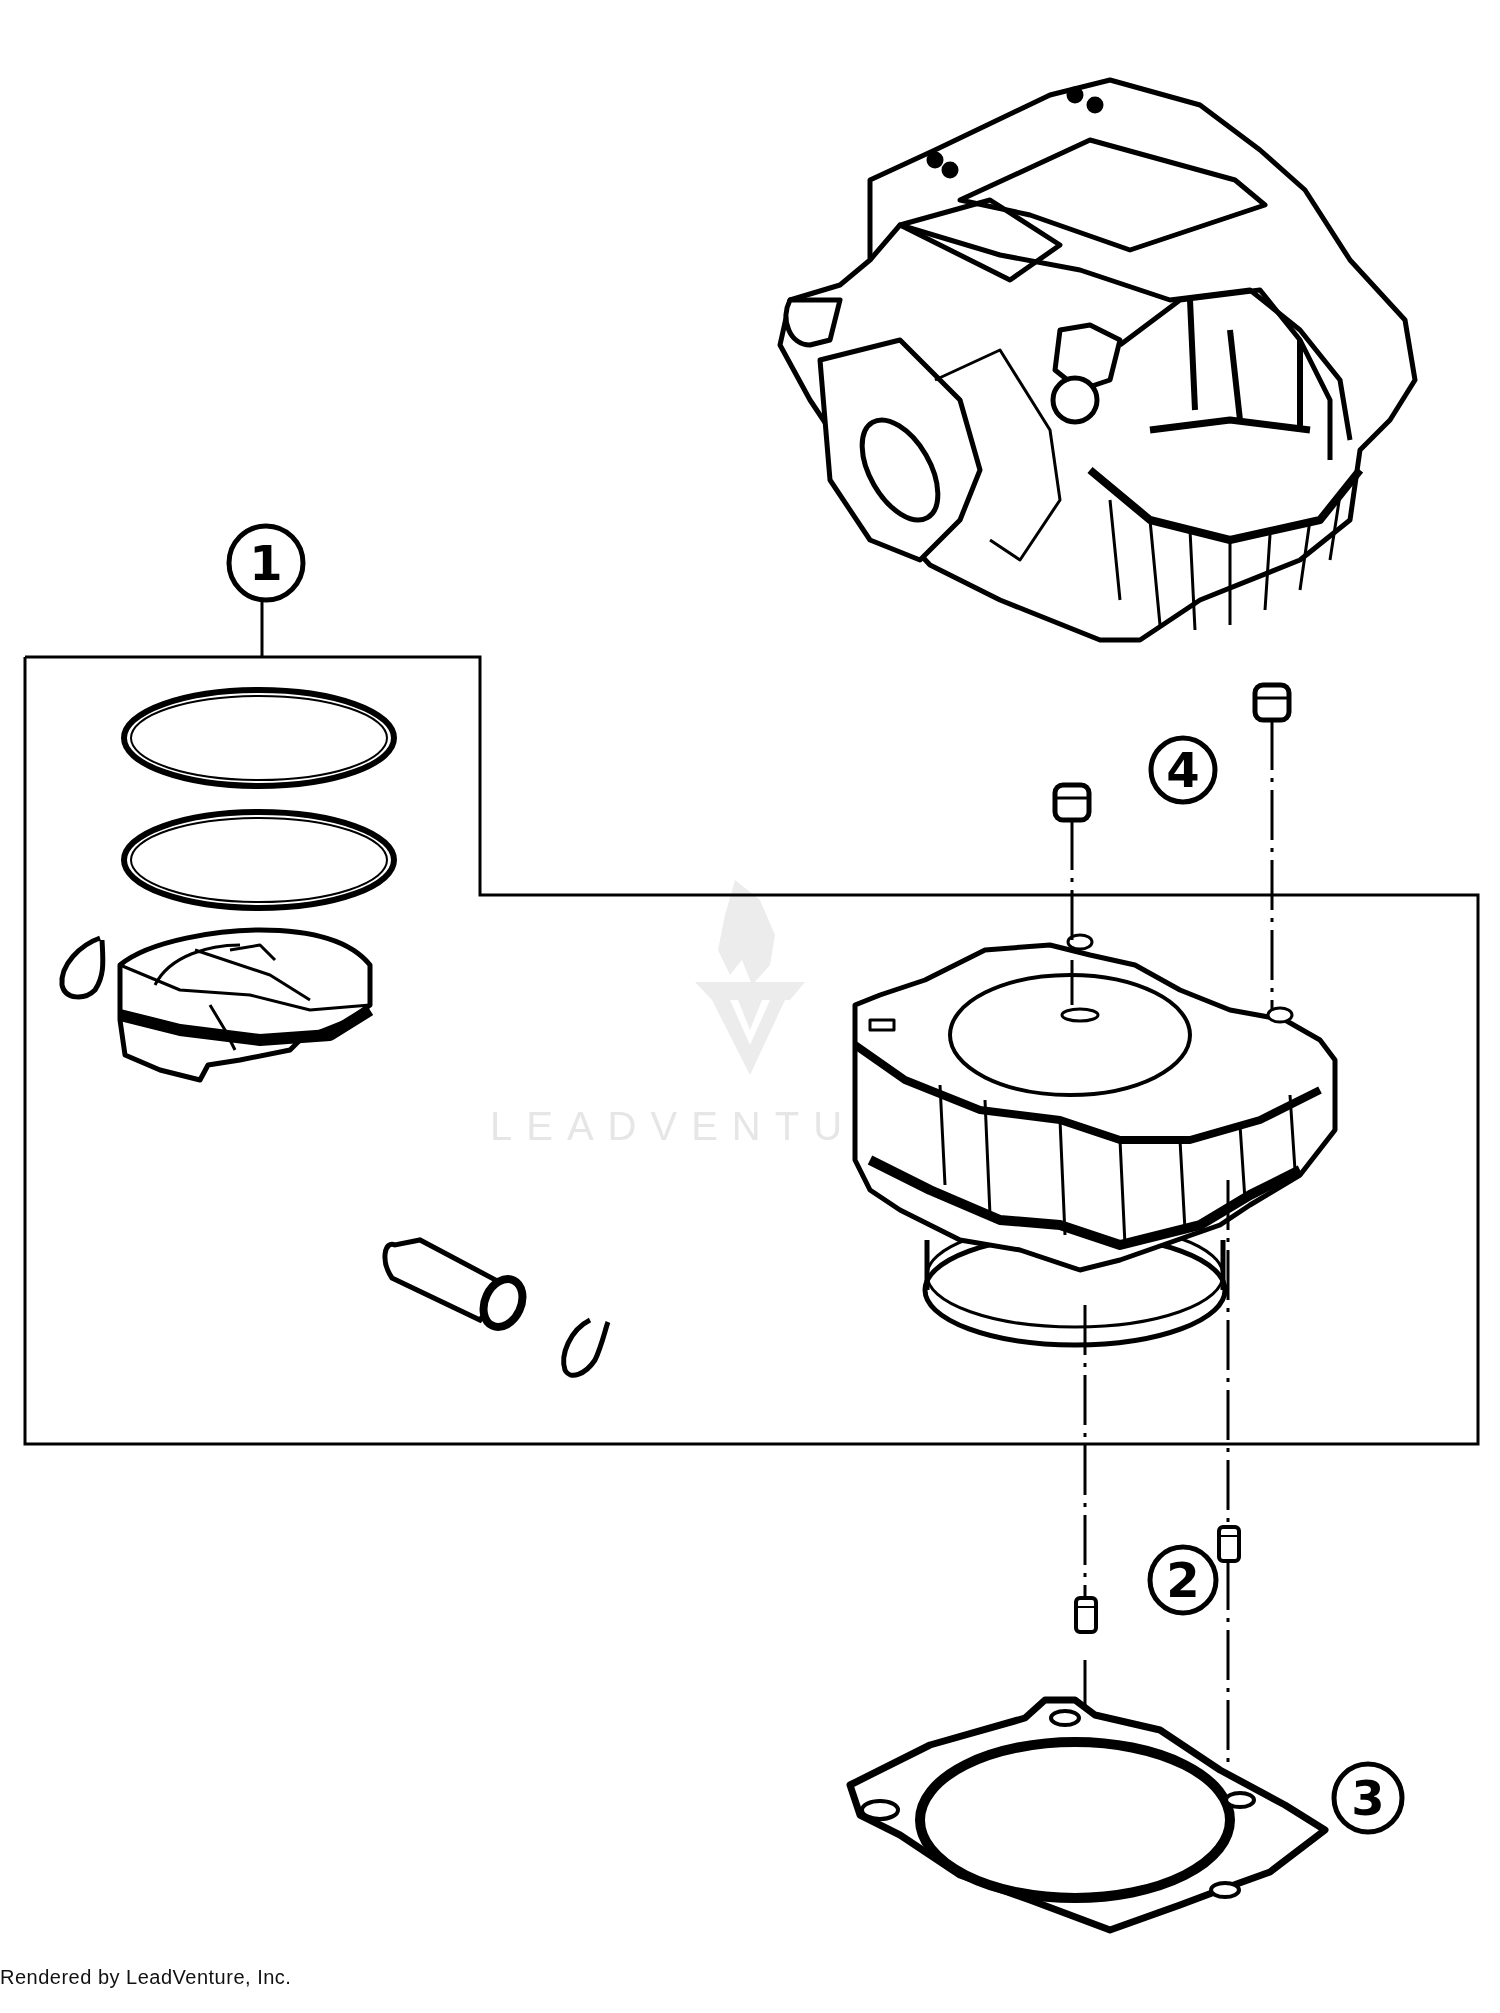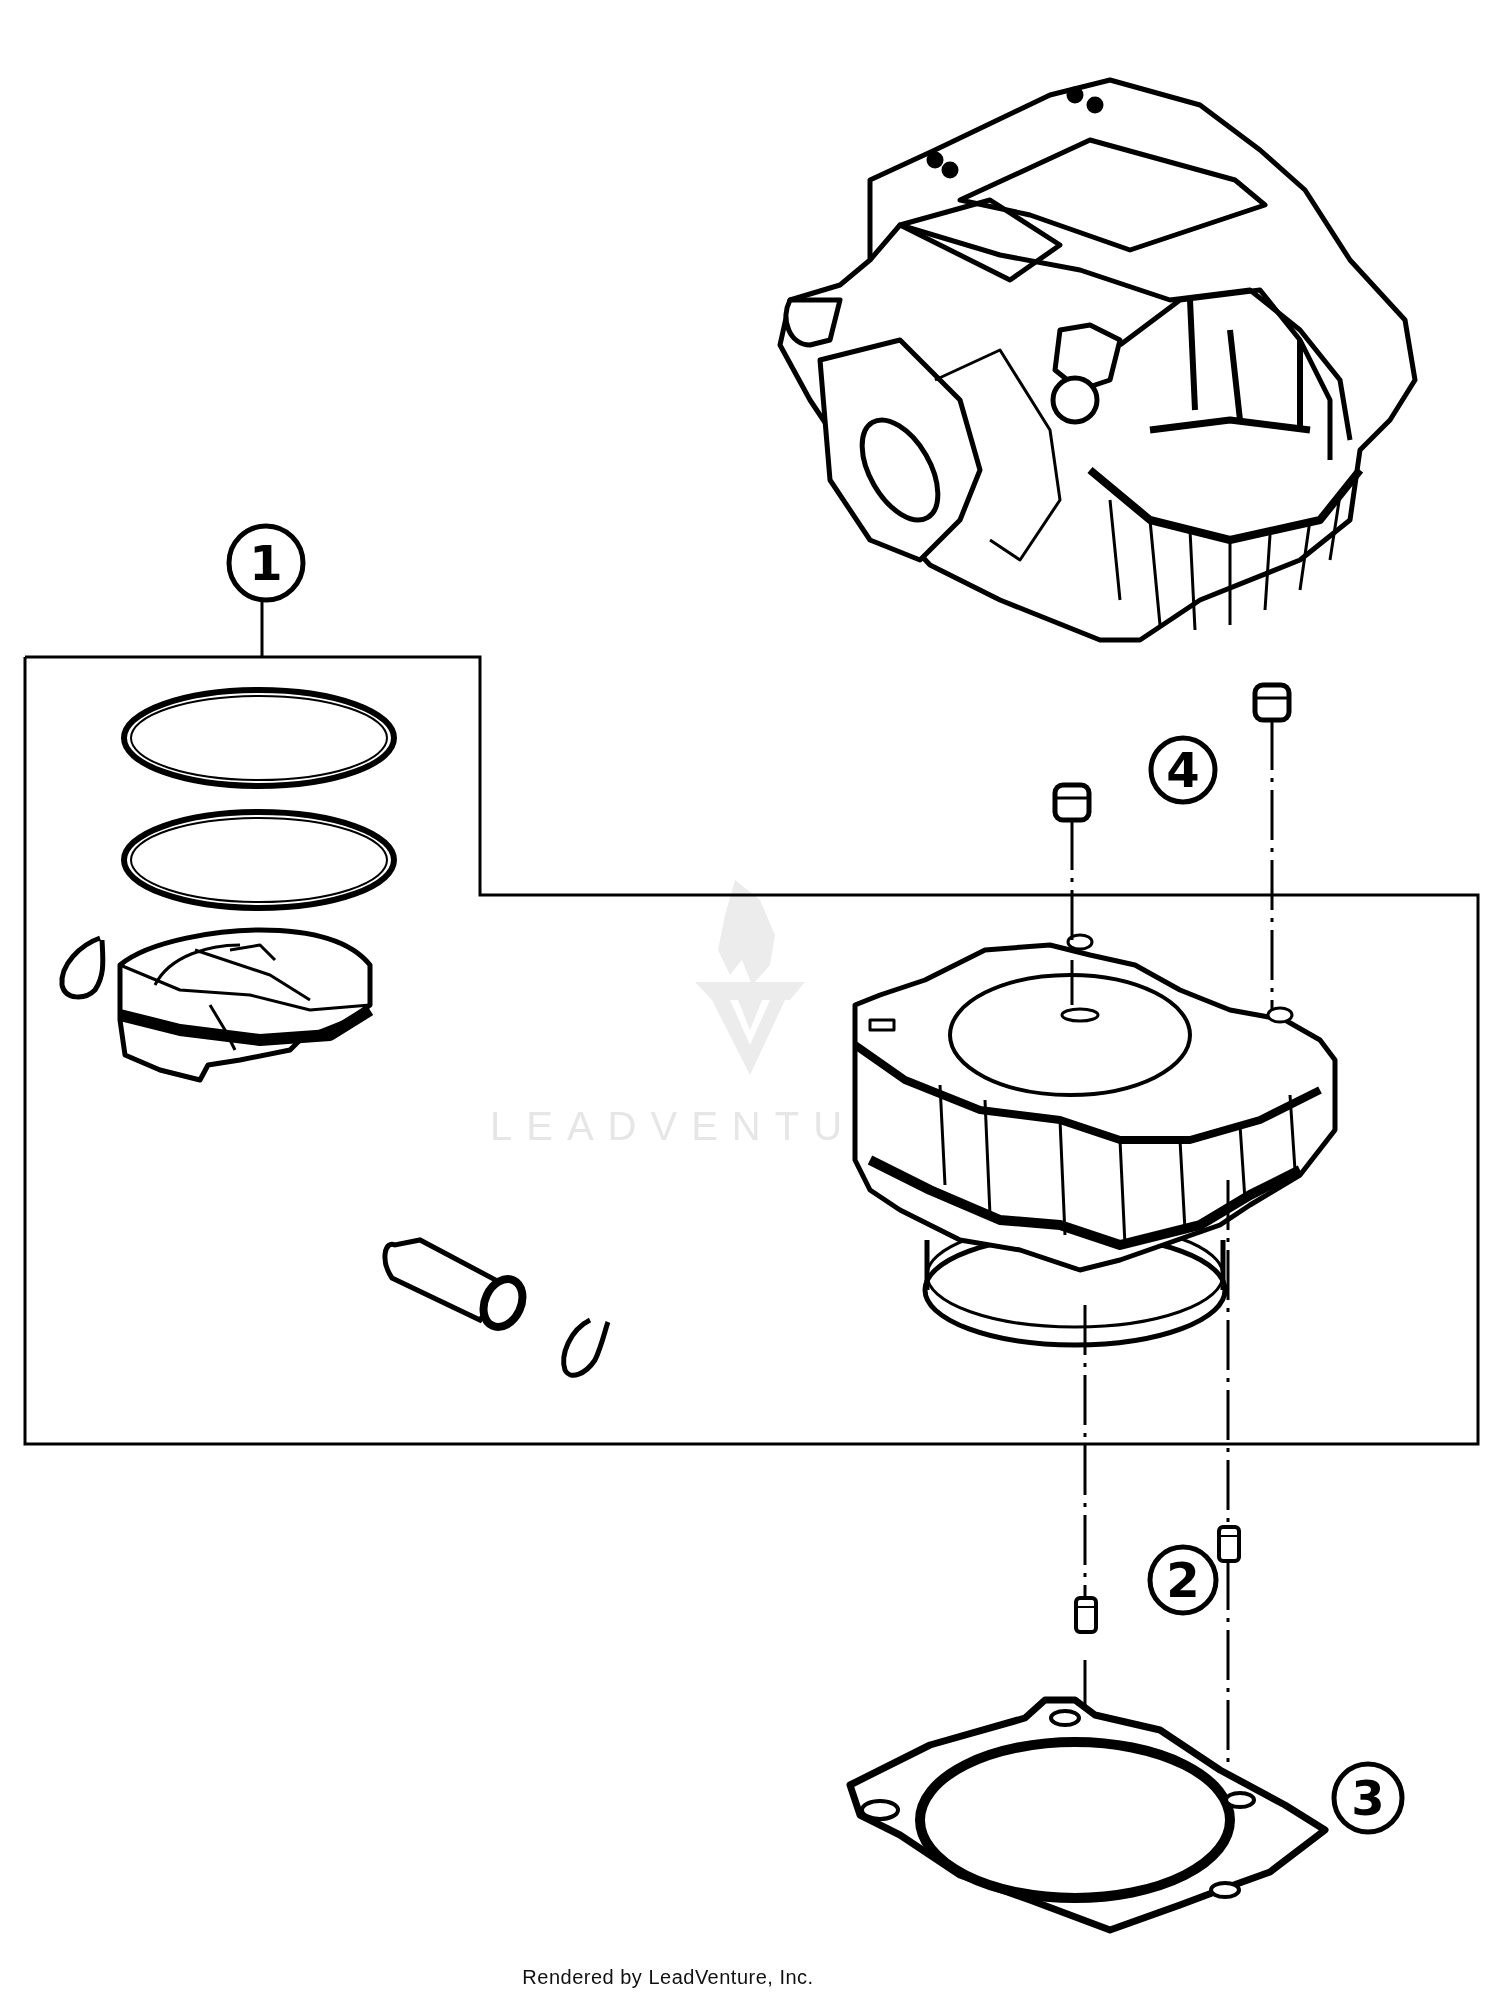--- a/index.html
+++ b/index.html
@@ -1,20 +1,20 @@
 <!DOCTYPE html>
 <html><head>
 <meta charset="utf-8">
 <style>
   html, body { margin: 0; padding: 0; background: #ffffff; }
   body { width: 1500px; height: 2013px; position: relative; overflow: hidden; font-family: "Liberation Sans", sans-serif; }
   #diagram { position: absolute; left: 0; top: 0; width: 1500px; height: 2013px; }
   .callout-text { font-family: "DejaVu Sans", sans-serif; font-size: 48px; font-weight: bold; fill: #000; }
   .watermark-text { font-family: "Liberation Sans", sans-serif; font-size: 40px; letter-spacing: 14px; fill: #e6e6e6; }
-  .credit { position: absolute; left: 0; width: 1336px; top: 1966px; text-align: center; font-size: 20px; color: #111; font-family: "Liberation Sans", sans-serif; letter-spacing: 0.5px; }
+  .credit { position: absolute; left: 0; width: 1336px; top: 1966px; font-size: 20px; color: #111; font-family: "Liberation Sans", sans-serif; letter-spacing: 0.5px; }
 </style>
 </head>
 <body>
 
 <svg id="diagram" viewBox="0 0 1500 2013" xmlns="http://www.w3.org/2000/svg">
 
   <g fill="#ececec" stroke="none">
     <path d="M735 880 L760 900 L775 935 L770 965 L752 985 L742 960 L730 975 L718 950 L725 915 Z"></path>
     <path d="M695 982 L805 982 L790 1000 L762 1000 L750 1030 L738 1000 L712 1000 Z"></path>
     <path d="M712 1000 L750 1075 L785 1000 L770 1000 L750 1045 L730 1000 Z"></path>

